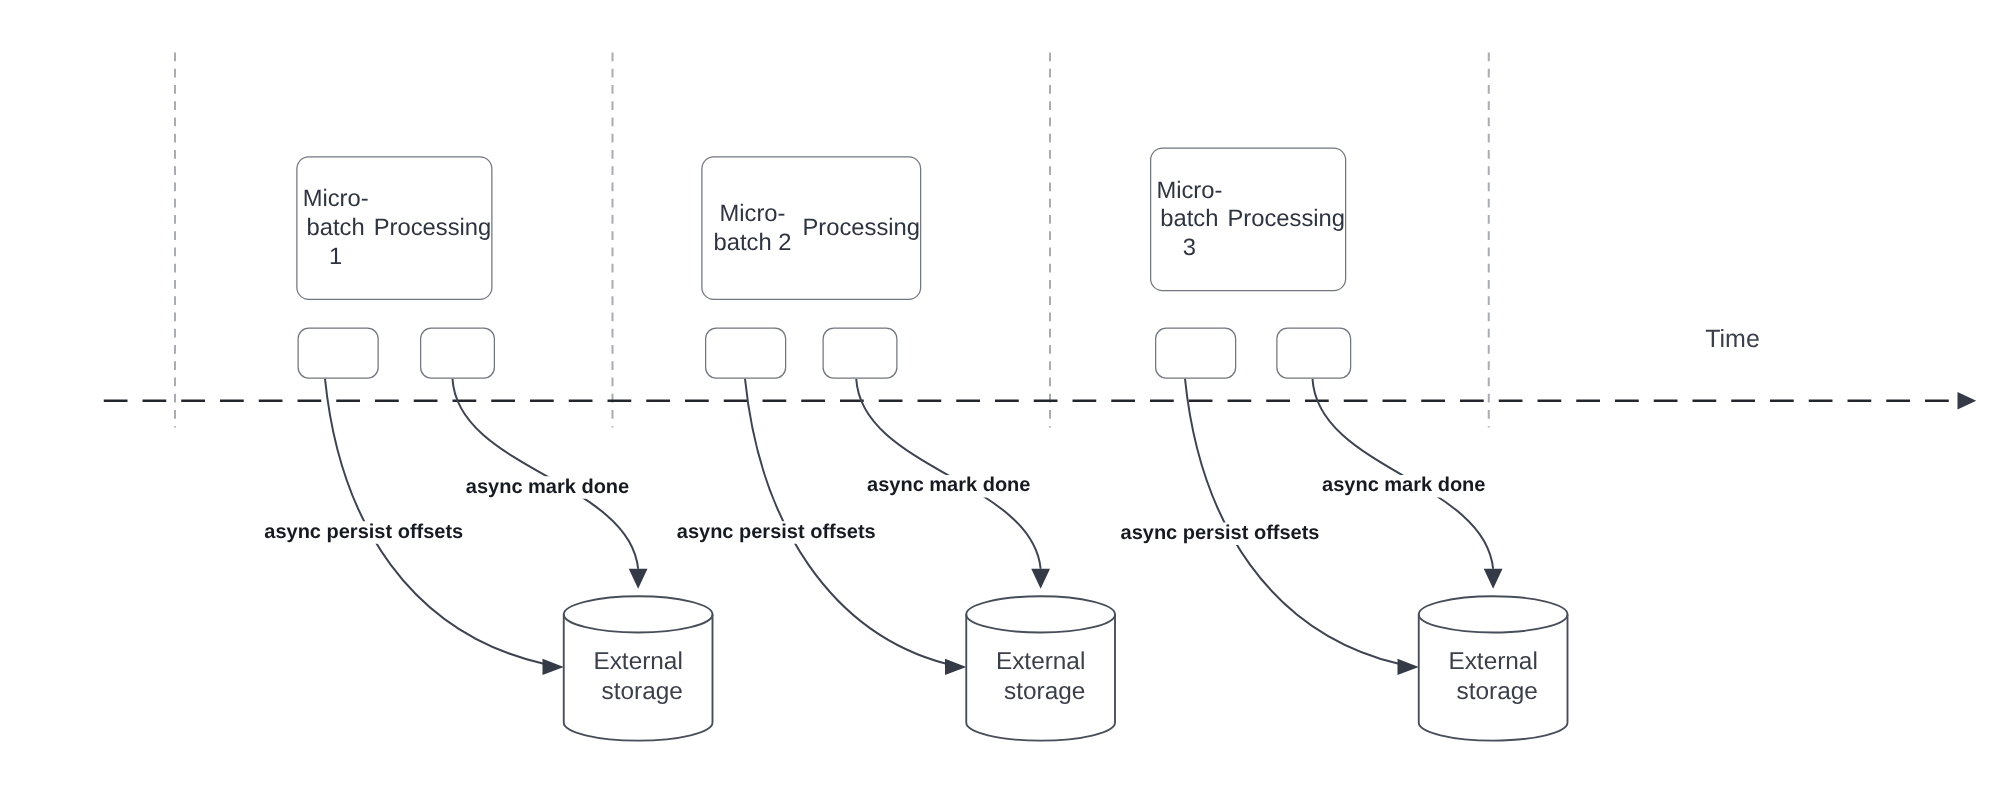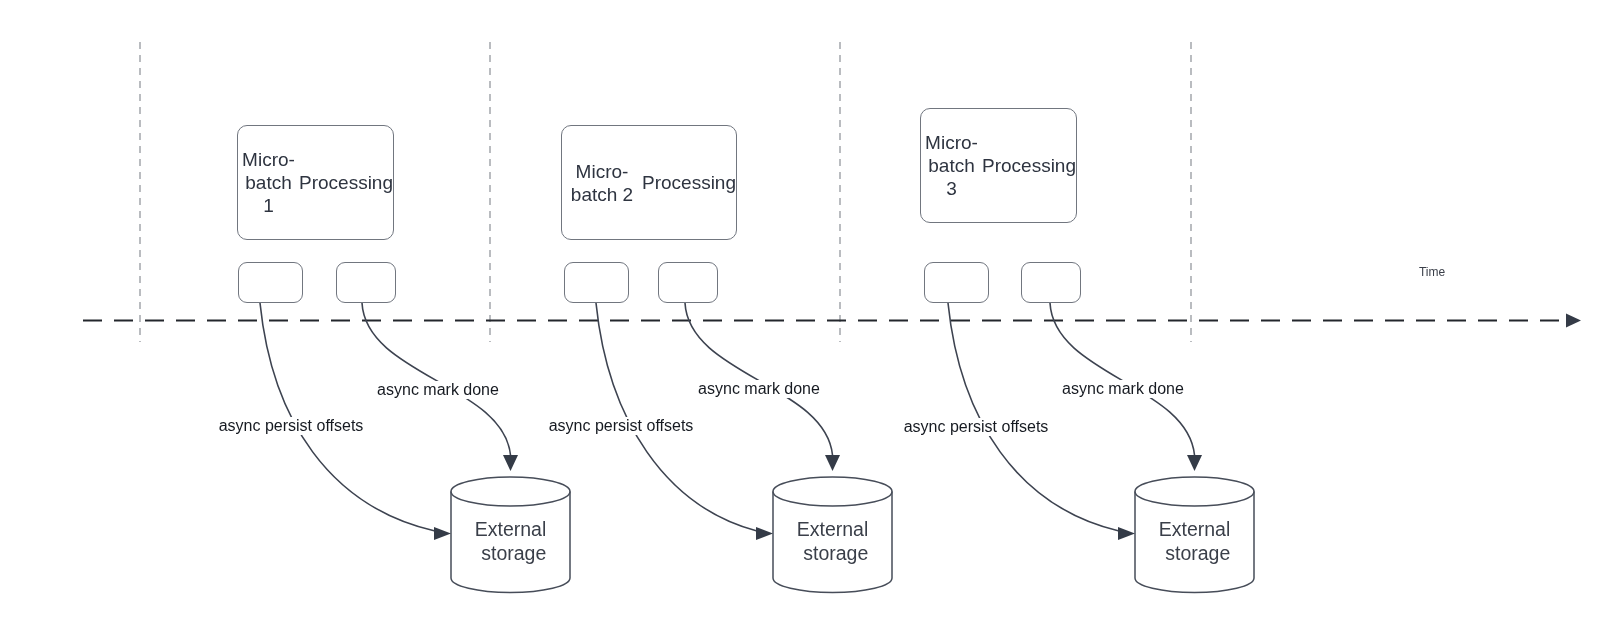--- a/index.html
+++ b/index.html
@@ -28,39 +28,38 @@
     box-sizing:border-box;
     border:1.5px solid var(--box-border,#71767f);
     border-radius:9px;
     background:#fff;
   }
   .edge-label{
     position:absolute;
     transform:translate(-50%,-50%);
     background:#ffffff;
     padding:0 3px;
-    font-size:16px;font-weight:400;
+    font-size:16px;font-weight:700;
     white-space:nowrap;
     color:var(--label-text,#161a21);
   }
   .cyl-label{
     position:absolute;
     transform:translateX(-50%);
     text-align:right;
     font-size:19.5px;line-height:24px;
     color:var(--storage-text,#3a3f49);
     white-space:nowrap;
   }
   .time-label{
     position:absolute;
     transform:translate(-50%,-50%);
-    font-size:12px;
+    font-size:20px;
     color:var(--time-text,#3a3f49);
     white-space:nowrap;
-    margin-left:46px;
   }
 </style>
 </head>
 <body>
 
 <div class="canvas" style="--box-border: #71767f; --box-text: #2e3440; --storage-text: #3a3f49; --label-text: #161a21; --time-text: #3a3f49; background: rgb(255, 255, 255);">
 
   <svg id="shapes" width="1600" height="642" viewBox="0 0 1600 642">
       <line x1="140" y1="42" x2="140" y2="342" stroke="#a9acb1" stroke-width="1.6" stroke-dasharray="7 6"></line>
       <line x1="490" y1="42" x2="490" y2="342" stroke="#a9acb1" stroke-width="1.6" stroke-dasharray="7 6"></line>
@@ -112,21 +111,21 @@
     <div class="small-box sm-b" style="left: 658px; top: 262px; width: 60px; height: 41px;"></div>
     <div class="edge-label persist" style="left: 621px; top: 426px;">async persist offsets</div>
     <div class="edge-label done" style="left: 759px; top: 389px;">async mark done</div>
     <div class="cyl-label" style="left: 832.5px; top: 517px;">
       <div>External</div>
       <div>storage</div>
     </div>
   </div>
 
   <div>
-    <div class="proc-box" style="left: 920px; top: 108px; width: 157px; height: 115px;">
+    <div class="proc-box" style="left: 920px; top: 118px; width: 157px; height: 115px;">
       <div>Micro-batch 3</div>
       <div>Processing</div>
     </div>
     <div class="small-box sm-a" style="left: 924px; top: 262px; width: 65px; height: 41px;"></div>
     <div class="small-box sm-b" style="left: 1021px; top: 262px; width: 60px; height: 41px;"></div>
     <div class="edge-label persist" style="left: 976px; top: 427px;">async persist offsets</div>
     <div class="edge-label done" style="left: 1123px; top: 389px;">async mark done</div>
     <div class="cyl-label" style="left: 1194.5px; top: 517px;">
       <div>External</div>
       <div>storage</div>

